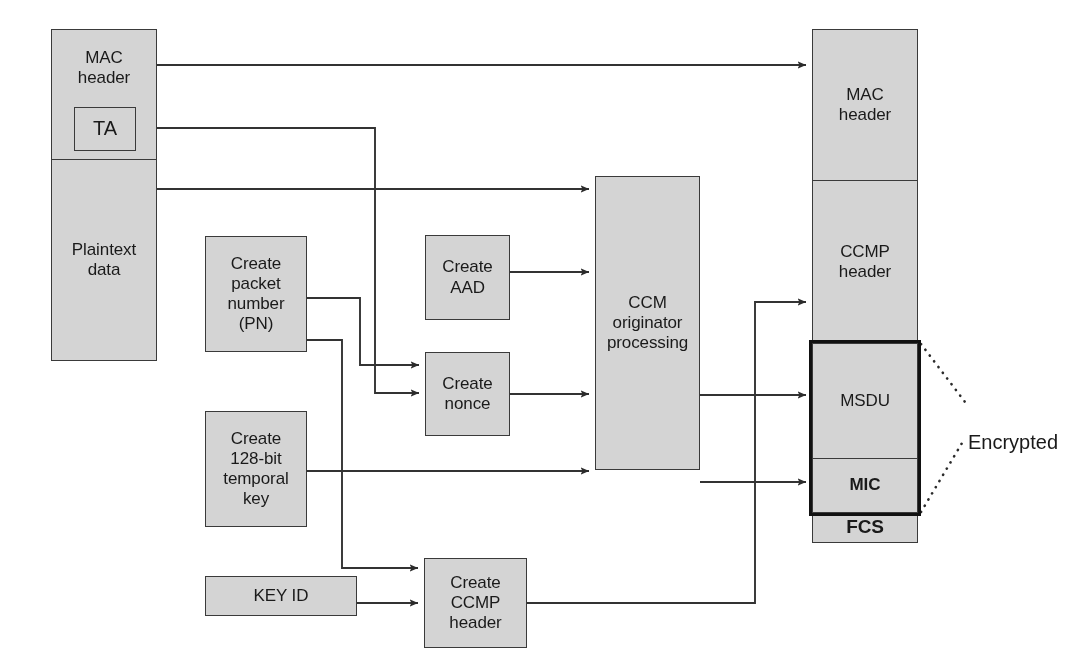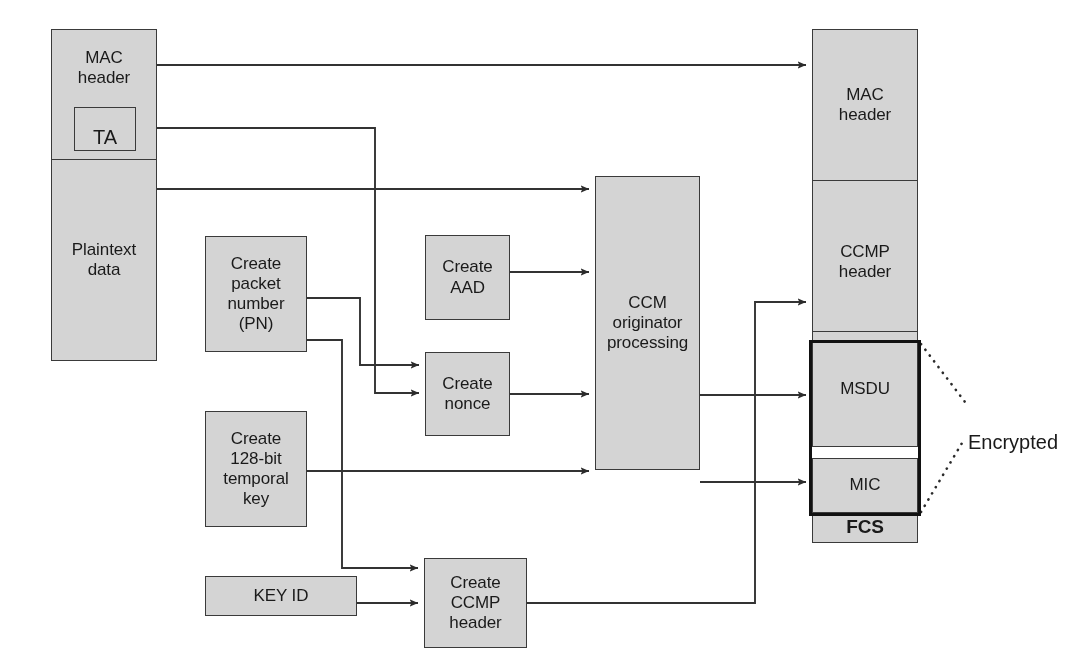--- a/index.html
+++ b/index.html
@@ -97,21 +97,21 @@
     <g stroke="#2b2b2b" stroke-width="2.6" fill="none" stroke-linecap="round" stroke-dasharray="0.2 7">
       <path d="M921,344 L965,402"></path>
       <path d="M921,512 L965,438"></path>
     </g>
   </svg>
 
   <div class="box" style="left:51px; top:29px; width:106px; height:131px;">
     <span style="position:absolute; top:18px; left:0; right:0;">MAC
 header</span>
   </div>
-  <div class="box" style="left:74px; top:107px; width:62px; height:44px; font-size:20px;align-items:flex-end;">
+  <div class="box" style="left:74px; top:107px; width:62px; height:44px; font-size:20px;">
     <span>TA</span>
   </div>
   <div class="box" style="left:51px; top:159px; width:106px; height:202px;">
     <span>Plaintext
 data</span>
   </div>
 
   <div class="box" style="left:205px; top:236px; width:102px; height:116px;">
     <span>Create
 packet
@@ -155,25 +155,25 @@
   <div class="box thin-seg" style="left:812px; top:29px; width:106px; height:152px;">
     <span>MAC
 header</span>
   </div>
 
   <div class="box thin-seg" style="left:812px; top:180px; width:106px; height:164px;">
     <span>CCMP
 header</span>
   </div>
 
-  <div class="box thin-seg" style="left:812px; top:331px; width:106px; height:116px;">
+  <div class="box thin-seg" style="left:812px; top:343px; width:106px; height:116px;">
     <span>MSDU</span>
   </div>
 
-  <div class="box thin-seg" style="left:812px; top:458px; width:106px; height:55px;">
+  <div class="box thin-seg" style="left:812px; top:458px; width:106px; height:55px;font-weight:bold;">
     <span>MIC</span>
   </div>
 
   <div class="box thin-seg" style="left:812px; top:512px; width:106px; height:31px; font-size:19px;font-weight:bold;">
     <span>FCS</span>
   </div>
 
   <div class="box thick nofill" style="left:809px; top:340px; width:112px; height:176px;"></div>
 
   <div class="plain-label" style="left:968px; top:431px;">Encrypted</div>

